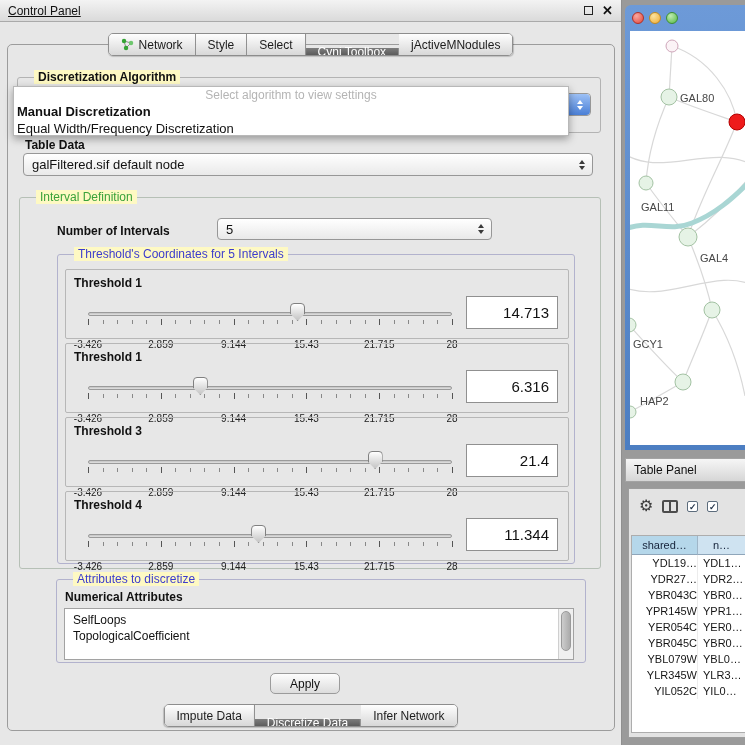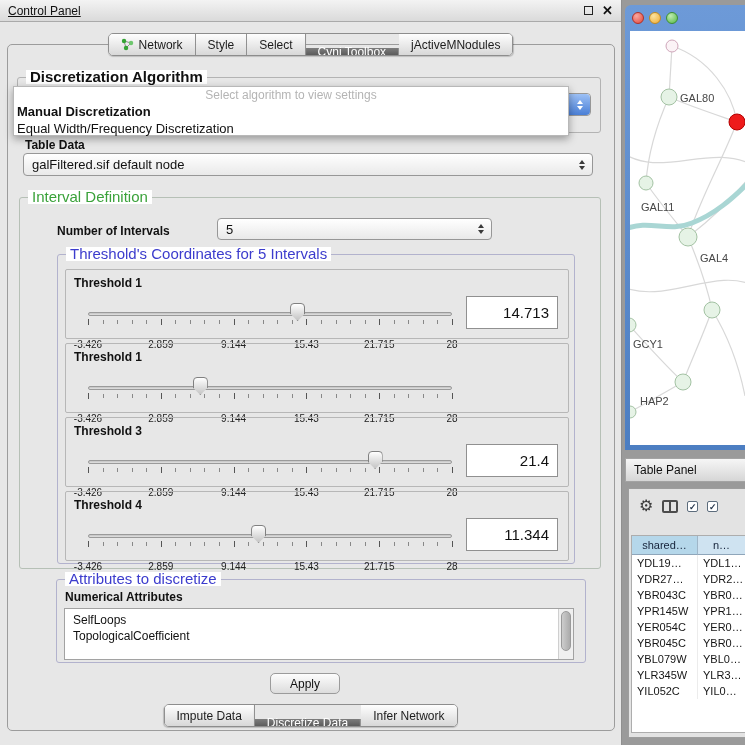--- a/index.html
+++ b/index.html
@@ -17,21 +17,21 @@
 .frame{position:absolute;left:7px;top:44px;width:608px;height:687px;border:1px solid #9c9c9c;border-radius:5px;background:#e7e7e7;}
 
 .segmented{position:absolute;display:flex;height:23px;border:1px solid #8d8d8d;border-radius:5px;overflow:hidden;z-index:20;box-shadow:0 1px 1px rgba(0,0,0,0.18);}
 .top-tabs{top:33px;left:50%;transform:translateX(-50%);}
 .bottom-tabs{top:704px;left:50%;transform:translateX(-50%);}
 .seg{display:flex;align-items:center;gap:5px;padding:0 12px;font-size:12px;color:#1c1c1c;background:linear-gradient(#fefefe,#d8d8d8);border-right:1px solid #8d8d8d;white-space:nowrap;cursor:default;}
 .seg:last-child{border-right:none;}
 .seg.active{background:linear-gradient(#7d7d7d,#5c5c5c);color:#fff;margin-top:14px;}
 
 .group{position:absolute;border:1px solid #b3b3b3;border-radius:3px;}
-.group-title{position:absolute;top:-8px;left:8px;background:#ffffff;padding:0 4px;font-size:15px;line-height:14px;white-space:nowrap;}
+.group-title{position:absolute;top:-8px;left:16px;background:#fef9c3;padding:0 4px;font-size:12px;line-height:14px;white-space:nowrap;}
 .group-title.dark{font-weight:bold;color:#111;}
 .group-title.green{color:#3aa23a;}
 .group-title.blue{color:#3c3ccd;}
 
 .algo-group{left:9px;top:32px;width:584px;height:56px;}
 .interval-group{left:11px;top:152px;width:582px;height:372px;border-color:#b6c0b6;}
 .thr-group{left:37px;top:56px;width:518px;height:310px;border-color:#b2b2cd;}
 .attr-group{left:48px;top:534px;width:530px;height:84px;border-color:#b2b2cd;}
 
 .field-label{position:absolute;font-size:12px;font-weight:bold;color:#111;}
@@ -95,21 +95,21 @@
 .cols-icon{width:16px;height:13px;border:2px solid #4c4c4c;border-radius:2px;position:relative;display:inline-block;}
 .cols-icon::before{content:"";position:absolute;left:50%;top:0;bottom:0;width:2px;background:#4c4c4c;transform:translateX(-50%);}
 .mini-check{width:11px;height:11px;border:1px solid #5c6c7c;border-radius:2px;background:#fff;font-size:9px;line-height:10px;text-align:center;color:#24344a;font-weight:bold;display:inline-block;}
 .tbl{position:absolute;left:2px;top:46px;right:0;bottom:4px;background:#fff;border:1px solid #adadad;border-right:none;}
 .thead{display:flex;height:19px;}
 .th{font-size:11px;color:#15233a;display:flex;align-items:center;justify-content:center;border-bottom:1px solid #8fa6ba;border-right:1px solid #9fb6c8;overflow:hidden;white-space:nowrap;}
 .th.c0{width:66px;background:#b5d7ea;}
 .th.c1{flex:1;background:#cfe3f1;border-right:none;}
 .trow{display:flex;height:16px;}
 .tcell{font-size:11px;color:#151515;line-height:16px;overflow:hidden;white-space:nowrap;}
-.tcell.col0{width:66px;padding-left:5px;border-right:1px solid #ececec;}
+.tcell.col0{width:66px;padding-left:5px;border-right:1px solid #ececec;text-align:right;}
 .tcell.col1{flex:1;padding-left:5px;}
 </style>
 </head>
 <body>
 
 <div class="control-panel">
   <div class="titlebar">
     <span class="tb-title">Control Panel</span>
     <span class="tb-btns">
       <span class="tb-square"></span>
@@ -238,20 +238,21 @@
             <div class="slabels">
                 <span style="left: 0%;">-3.426</span>
                 <span style="left: 20%;">2.859</span>
                 <span style="left: 40%;">9.144</span>
                 <span style="left: 60%;">15.43</span>
                 <span style="left: 80%;">21.715</span>
                 <span style="left: 100%;">28</span>
               </div>
             <div class="thumb" style="left: calc(31% - 8px);"></div>
           </div>
+          <div class="value-box">6.316</div>
         </div>
 
         <div class="thr-row" style="top:162px">
           <div class="thr-label">Threshold 3</div>
           <div class="slider">
             <div class="track"></div>
             <div class="ticks">
                 <div class="tick major" style="left: 0%;"></div>
                 <div class="tick" style="left: 4%;"></div>
                 <div class="tick" style="left: 8%;"></div>

